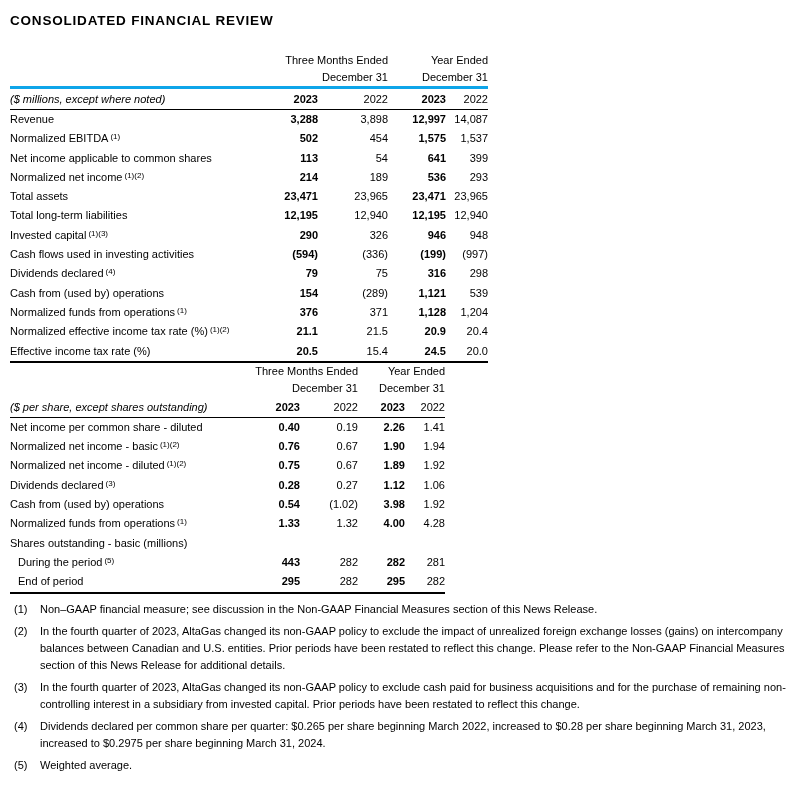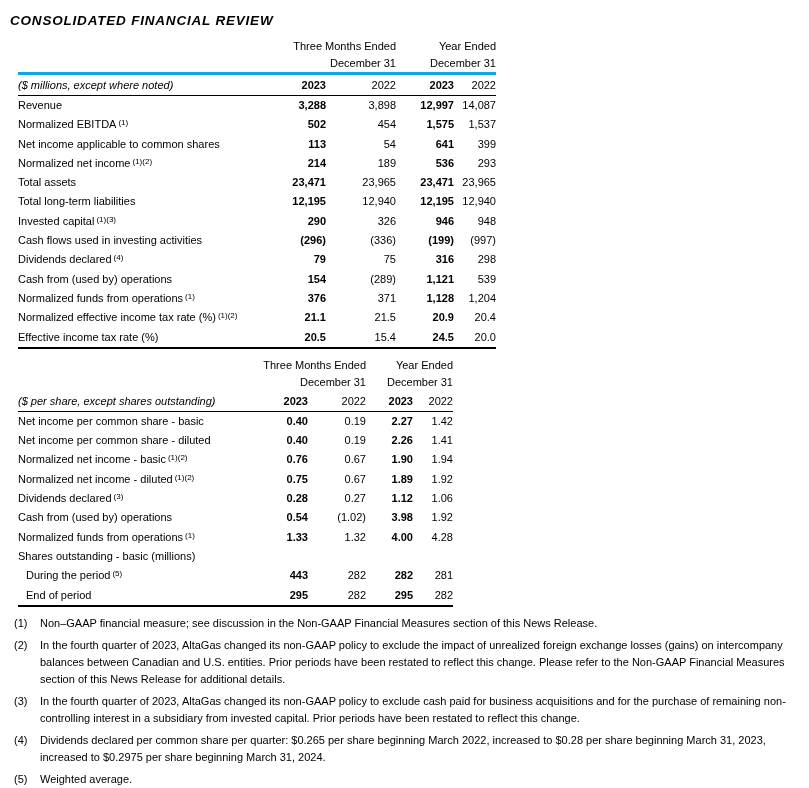--- a/index.html
+++ b/index.html
@@ -16,28 +16,27 @@
   }
   .page {
     padding: 10px 0 0 10px;
     box-sizing: border-box;
     width: 809px;
   }
   .doc-title {
     font-size: 13.5px;
     font-weight: bold;
     letter-spacing: 0.8px;
-    margin: 3px 0 10px 0;
-    font-style: italic;
+    margin: 3px 0 24px 0;
   }
   table.fin-table {
     border-collapse: collapse;
     table-layout: fixed;
     font-size: 11px;
-    margin: 8px;
+    margin: 0;
   }
   table.fin-table td {
     padding: 0;
     white-space: nowrap;
     vertical-align: bottom;
     overflow: visible;
   }
   .fin-table .num { text-align: right; }
   .fin-table tr.period-row td { line-height: 17px; }
   .fin-table tr.colhead-row td { line-height: 20px; border-bottom: 1px solid #000; }
@@ -151,21 +150,21 @@
           </tr>
           <tr>
             <td class="label">Invested capital<sup>(1)(3)</sup></td>
             <td class="num">290</td>
             <td class="num">326</td>
             <td class="num">946</td>
             <td class="num">948</td>
           </tr>
           <tr>
             <td class="label">Cash flows used in investing activities</td>
-            <td class="num">(296)</td>
+            <td class="num">(594)</td>
             <td class="num">(336)</td>
             <td class="num">(199)</td>
             <td class="num">(997)</td>
           </tr>
           <tr>
             <td class="label">Dividends declared<sup>(4)</sup></td>
             <td class="num">79</td>
             <td class="num">75</td>
             <td class="num">316</td>
             <td class="num">298</td>
@@ -222,27 +221,20 @@
           <tr class="colhead-row">
             <td class="unit">($ per share, except shares outstanding)</td>
             <td class="num">2023</td>
             <td class="num">2022</td>
             <td class="num">2023</td>
             <td class="num">2022</td>
           </tr>
         </thead>
         <tbody>
           <tr>
-            <td class="label">Net income per common share - basic</td>
-            <td class="num">0.40</td>
-            <td class="num">0.19</td>
-            <td class="num">2.27</td>
-            <td class="num">1.42</td>
-          </tr>
-          <tr>
             <td class="label">Net income per common share - diluted</td>
             <td class="num">0.40</td>
             <td class="num">0.19</td>
             <td class="num">2.26</td>
             <td class="num">1.41</td>
           </tr>
           <tr>
             <td class="label">Normalized net income - basic<sup>(1)(2)</sup></td>
             <td class="num">0.76</td>
             <td class="num">0.67</td>

